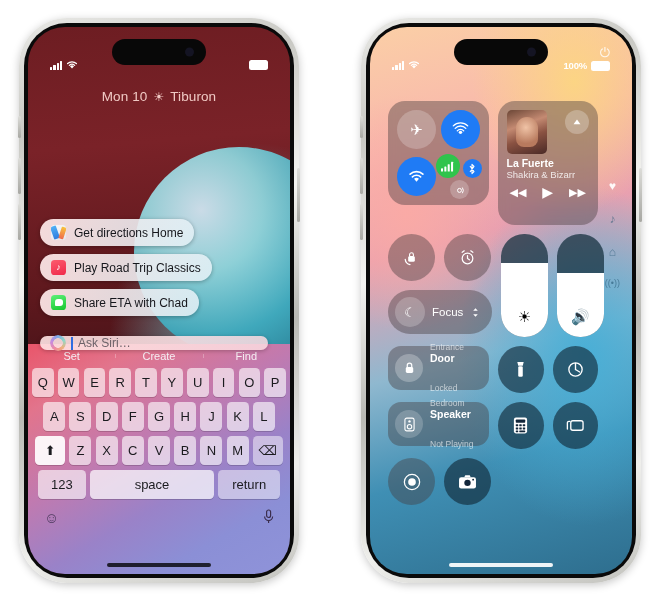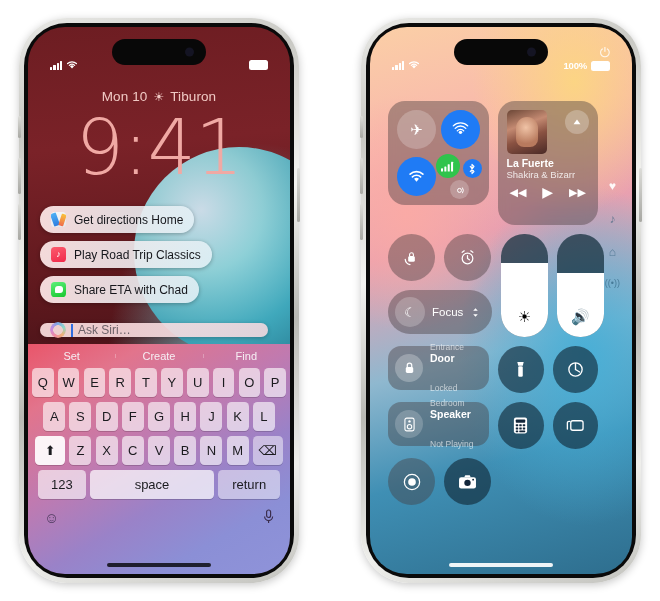--- a/index.html
+++ b/index.html
@@ -52,21 +52,21 @@
   .planet{position:absolute;right:-54px;top:120px;width:210px;height:210px;border-radius:50%;
     background:radial-gradient(circle at 32% 30%, #cfe3ef 0%, #8fd3da 30%, #3ca7bb 62%, #1c6a82 100%);
     opacity:.95;}
   .lock-dateline{position:absolute;top:62px;left:0;right:0;text-align:center;color:#f0c9c4;
     font-size:13.5px;letter-spacing:.1px;display:flex;justify-content:center;align-items:center;gap:6px;z-index:20;}
   .sunglyph{font-size:12px;color:#f0c9c4;}
   .lock-time{position:absolute;top:78px;left:0;right:0;text-align:center;z-index:20;
     font-size:76px;line-height:86px;font-weight:300;color:#f0a9a4;letter-spacing:-1px;
     font-family:"DejaVu Sans",sans-serif;}
 
-  .siri-stack{position:absolute;left:12px;right:22px;top:179px;z-index:25;}
+  .siri-stack{position:absolute;left:12px;right:22px;top:192px;z-index:25;}
   .chip{display:flex;align-items:center;gap:8px;height:27px;border-radius:14px;margin-bottom:8px;
     padding:0 11px;box-sizing:border-box;width:max-content;max-width:100%;
     background:linear-gradient(100deg,rgba(255,232,232,.93),rgba(226,240,246,.88));
     box-shadow:0 1px 4px rgba(0,0,0,.3);}
   .chip-label{font-size:12px;color:#16171c;white-space:nowrap;font-weight:400;}
   .ico{width:15px;height:15px;border-radius:3.6px;flex:none;position:relative;
     display:flex;align-items:center;justify-content:center;}
   .ico-maps{background:linear-gradient(150deg,#f7f7f9,#e6e7ea);overflow:hidden;}
   .ico-maps::before{content:"";position:absolute;left:1px;top:1px;width:6px;height:13px;
     background:linear-gradient(180deg,#4fb0f5,#2e7de0);border-radius:1px;transform:rotate(-20deg);}
@@ -211,21 +211,20 @@
         <div class="sb-right">
           <div class="batt"></div>
         </div>
       </div>
 
       <div class="lock-dateline">
         <span>Mon 10</span>
         <span class="sunglyph">☀</span>
         <span>Tiburon</span>
       </div>
-      <div class="lock-time">9:41</div>
 
       <div class="siri-stack">
         <div class="chip">
           <span class="ico ico-maps"></span>
           <span class="chip-label">Get directions Home</span>
         </div>
         <div class="chip">
           <span class="ico ico-music">
               <span>♪</span>
             </span>

